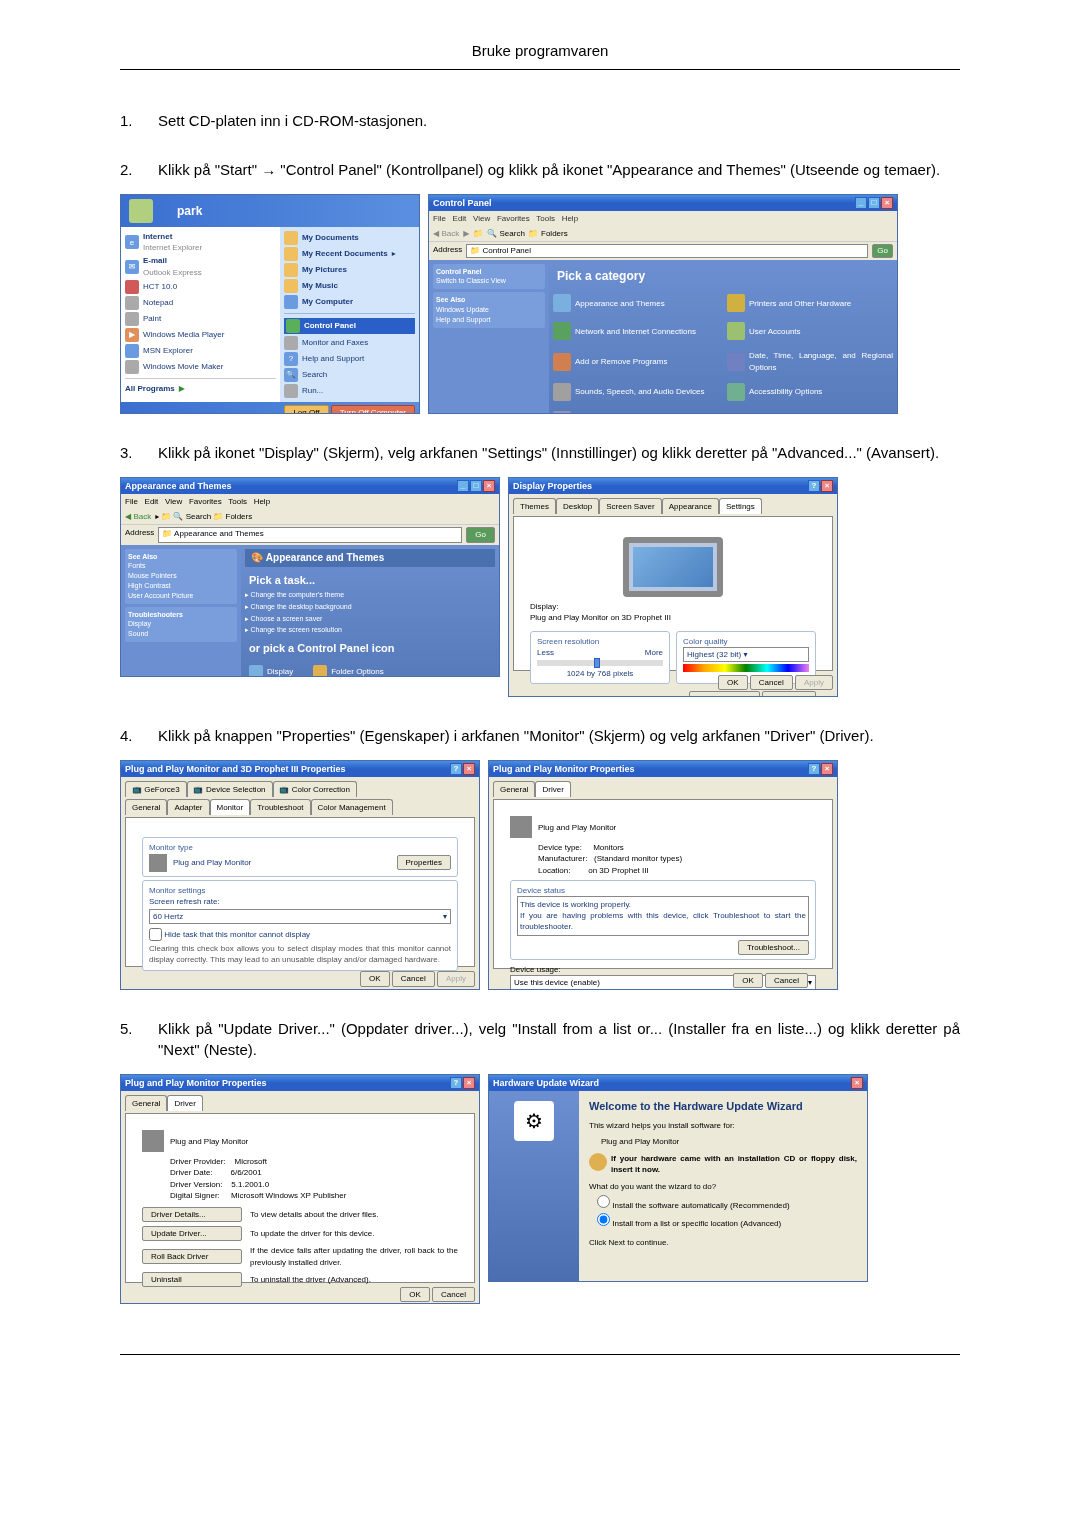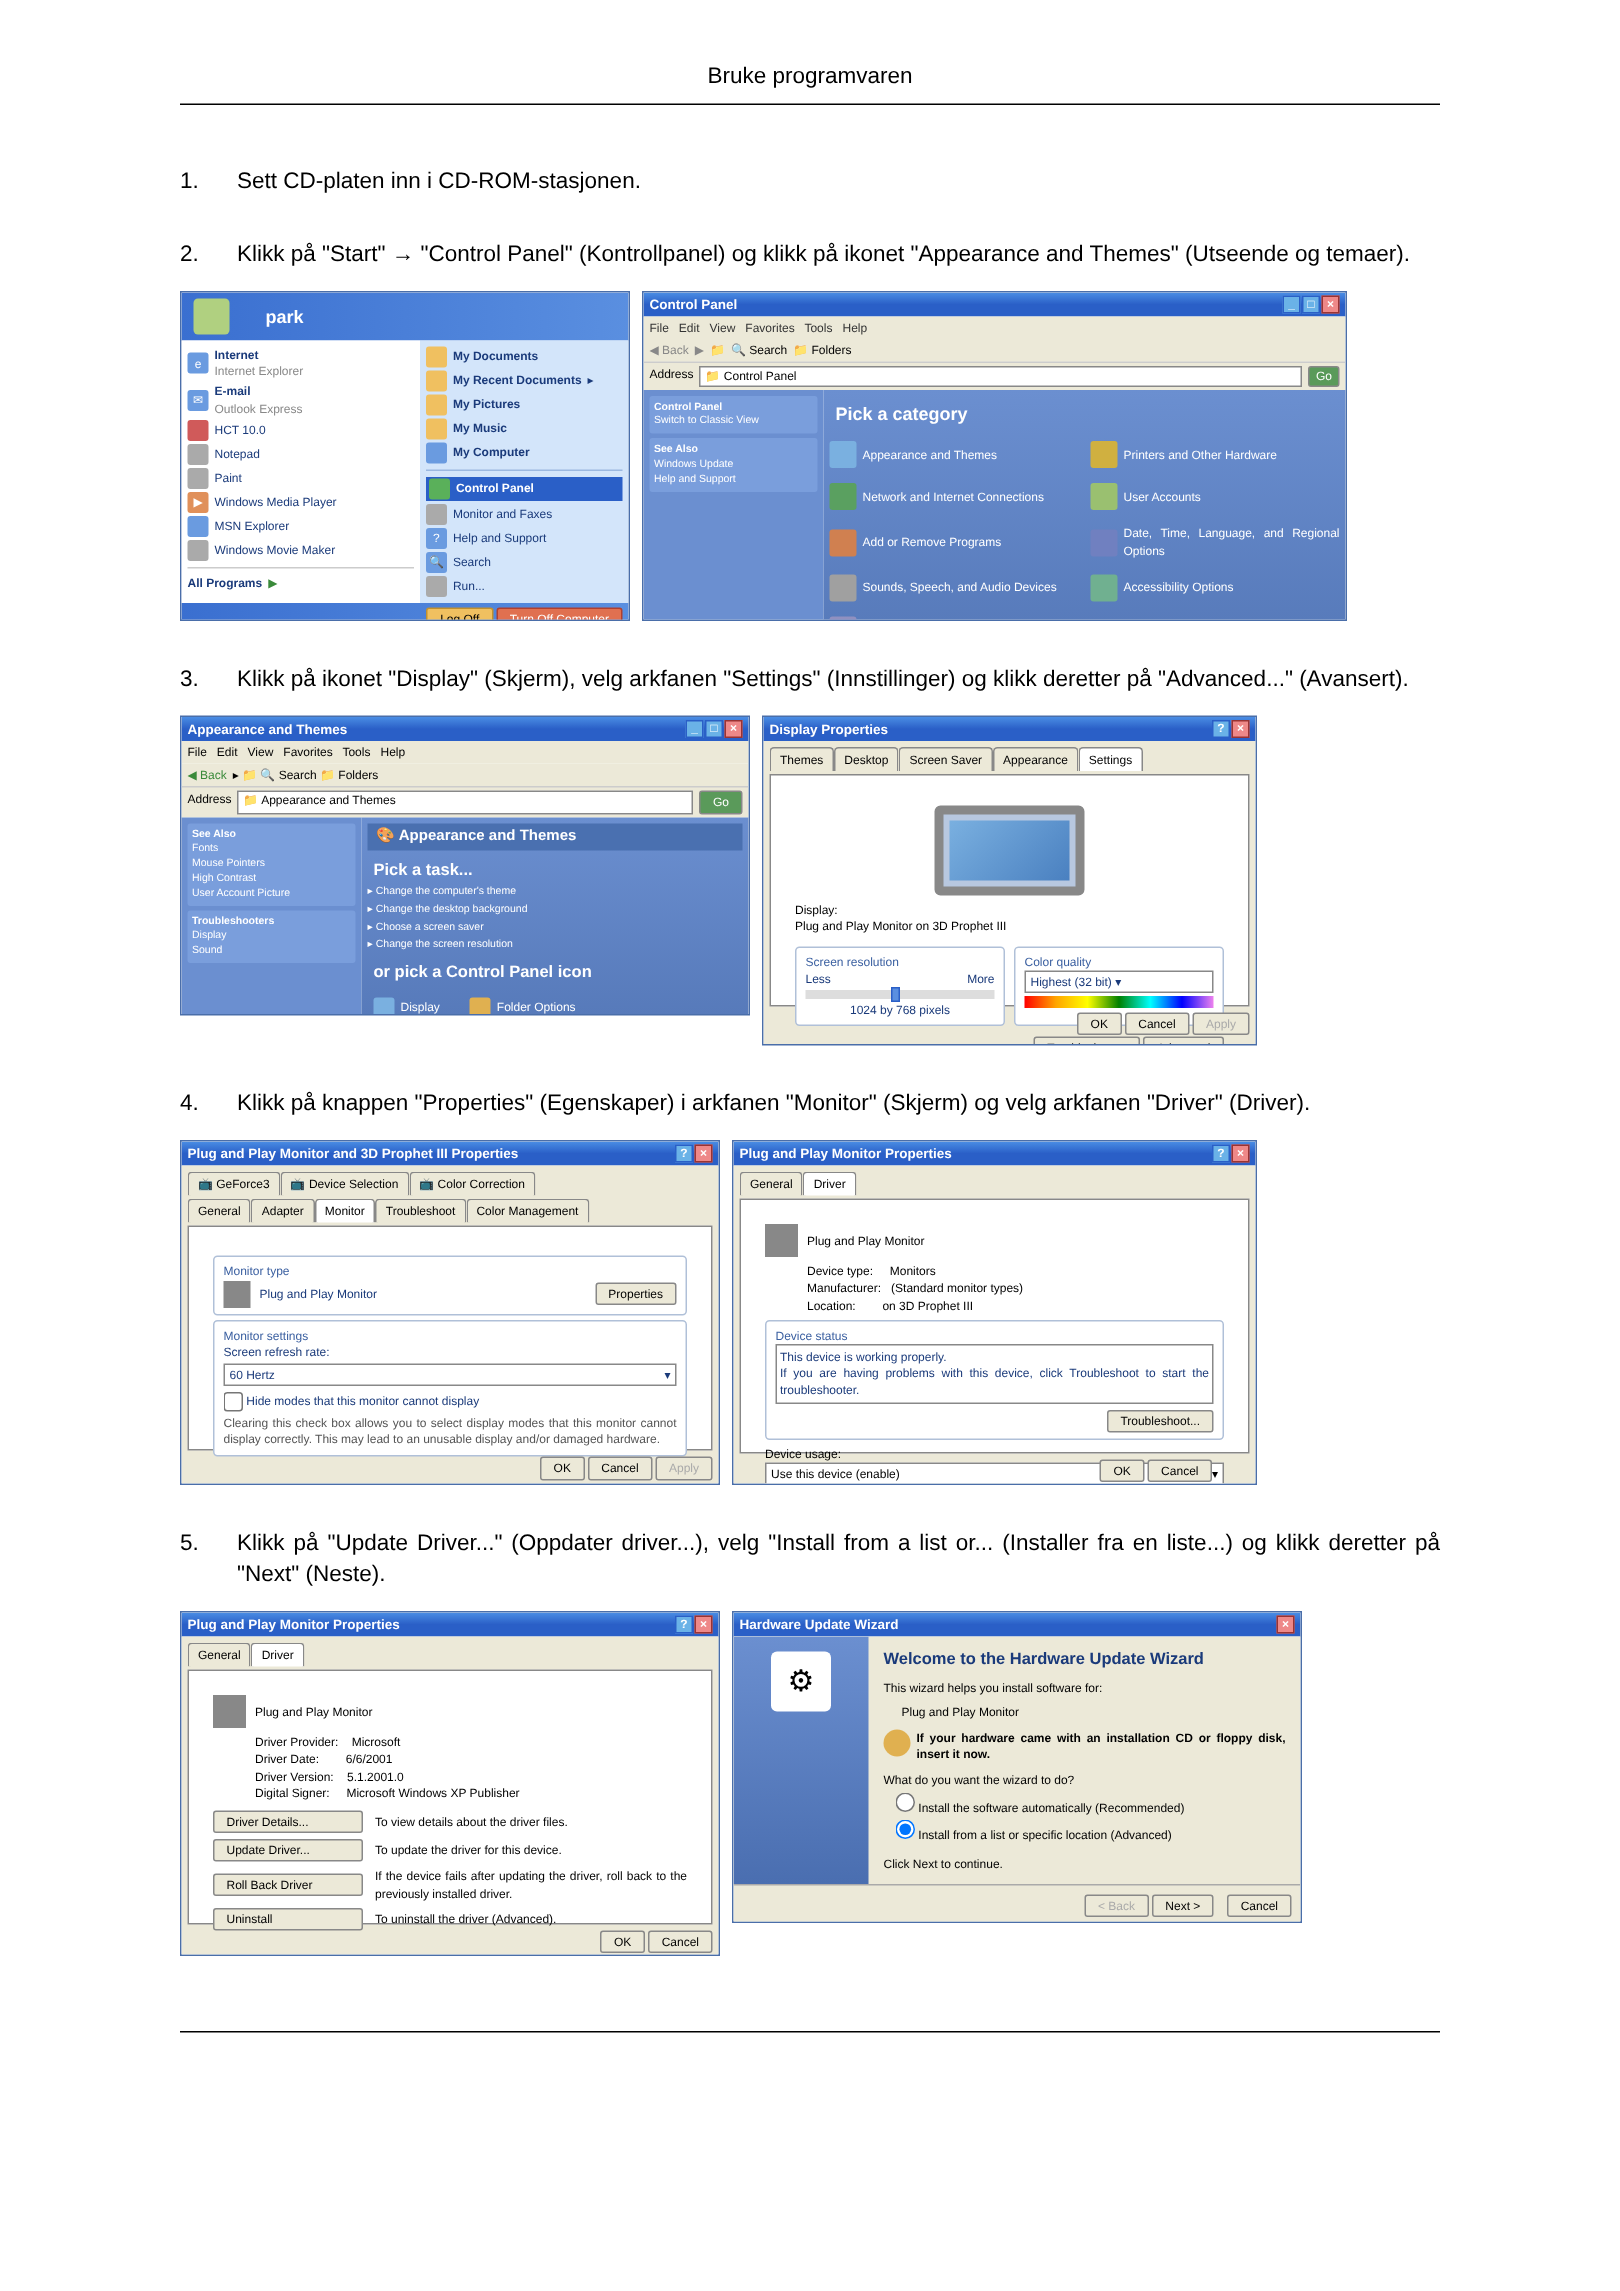--- a/index.html
+++ b/index.html
@@ -479,21 +479,21 @@
               <div style="display:flex;align-items:center;gap:6px;">
                 <span style="width:18px;height:18px;background:#888;"></span>
                 <span style="flex:1;">Plug and Play Monitor</span>
                 <span class="xp-button">Properties</span>
               </div>
             </div>
             <div class="fieldset-sim">
               <div class="legend">Monitor settings</div>
               <div>Screen refresh rate:</div>
               <div style="background:#fff;border:1px solid #888;padding:1px 3px;margin:2px 0;"><span>60 Hertz</span> <span style="float:right">▾</span></div>
-              <div style="margin-top:4px;"><input type="checkbox" style="vertical-align: middle;"> <span>Hide modes that this monitor cannot display</span></div>
+              <div style="margin-top:4px;"><input type="checkbox" style="vertical-align: middle;"> <span>Hide task that this monitor cannot display</span></div>
               <div style="color:#555;margin-top:2px;">Clearing this check box allows you to select display modes that this monitor cannot display correctly. This may lead to an unusable display and/or damaged hardware.</div>
             </div>
           </div>
           <div class="xp-button-row">
             <span class="xp-button">OK</span>
             <span class="xp-button">Cancel</span>
             <span class="xp-button" style="color:#aaa">Apply</span>
           </div>
         </div>
       </div>
@@ -608,26 +608,20 @@
               <div style="display:flex;gap:4px;align-items:flex-start;margin:4px 0;">
                 <span style="width:18px;height:18px;background:#e0b050;border-radius:50%;flex-shrink:0;"></span>
                 <b>If your hardware came with an installation CD or floppy disk, insert it now.</b>
               </div>
               <div style="margin-top:6px;">What do you want the wizard to do?</div>
               <div style="margin:3px 0 0 8px;"><input type="radio" style=""> <span>Install the software automatically (Recommended)</span></div>
               <div style="margin:1px 0 0 8px;"><input type="radio" checked="" style=""> <span>Install from a list or specific location (Advanced)</span></div>
               <div style="margin-top:8px;">Click Next to continue.</div>
             </div>
           </div>
-          <div style="border-top:1px solid #aaa;padding:6px;text-align:right;background:#ece9d8;">
-            <span class="xp-button" style="color:#aaa">&lt; Back</span>
-            <span class="xp-button">Next &gt;</span>
-            &nbsp;&nbsp;
-            <span class="xp-button">Cancel</span>
-          </div>
         </div>
       </div>
 
     </div>
   </li>
 
 </ol>
 
 <hr class="footer-rule">
 

